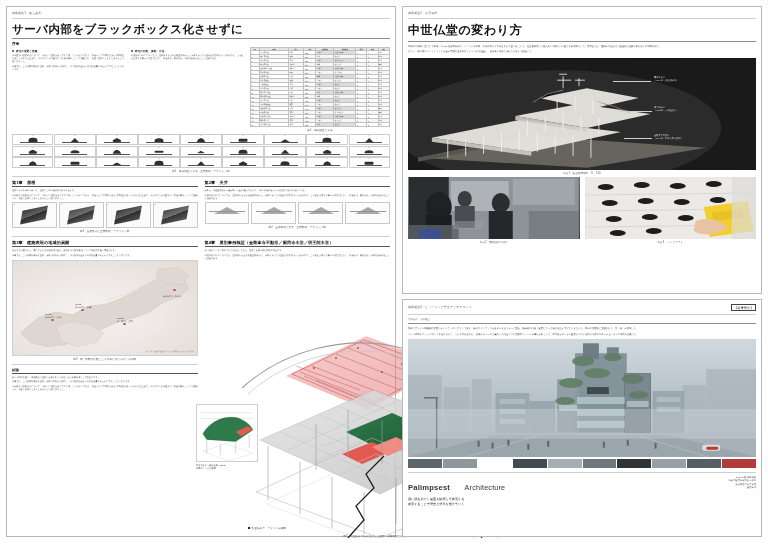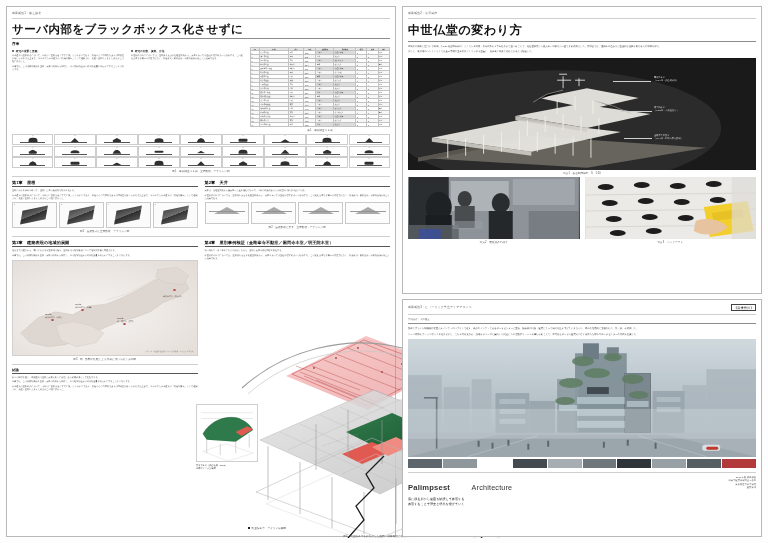--- a/index.html
+++ b/index.html
@@ -1038,21 +1038,21 @@
       <div style="background:#555e63"></div>
       <div style="background:#b33a3a"></div>
     </div>
 
     <div class="rulelt" style="margin-top:4px"></div>
 
     <div style="display:flex;align-items:flex-start;justify-content:space-between;margin-top:3px">
       <div>
         <div>
           <span class="latin2" style="font-weight:700;font-size:7.6px">Palimpsest</span>
-          <span class="latin2" style="margin-left:17px">Architecture</span>
+          <span class="latin2" style="margin-left:10px">Architecture</span>
         </div>
         <div class="footline" style="margin-top:3px">痕に残る形から意図を解読して参照する</div>
         <div class="footline">参照することで歴史と現代を繋げていく</div>
       </div>
       <div class="footcredit">
         <div>2025 年度 成果報告</div>
         <div>関東大建築学学部会＋教石</div>
         <div>東京都立大学大学院</div>
         <div>建築学域</div>
       </div>

